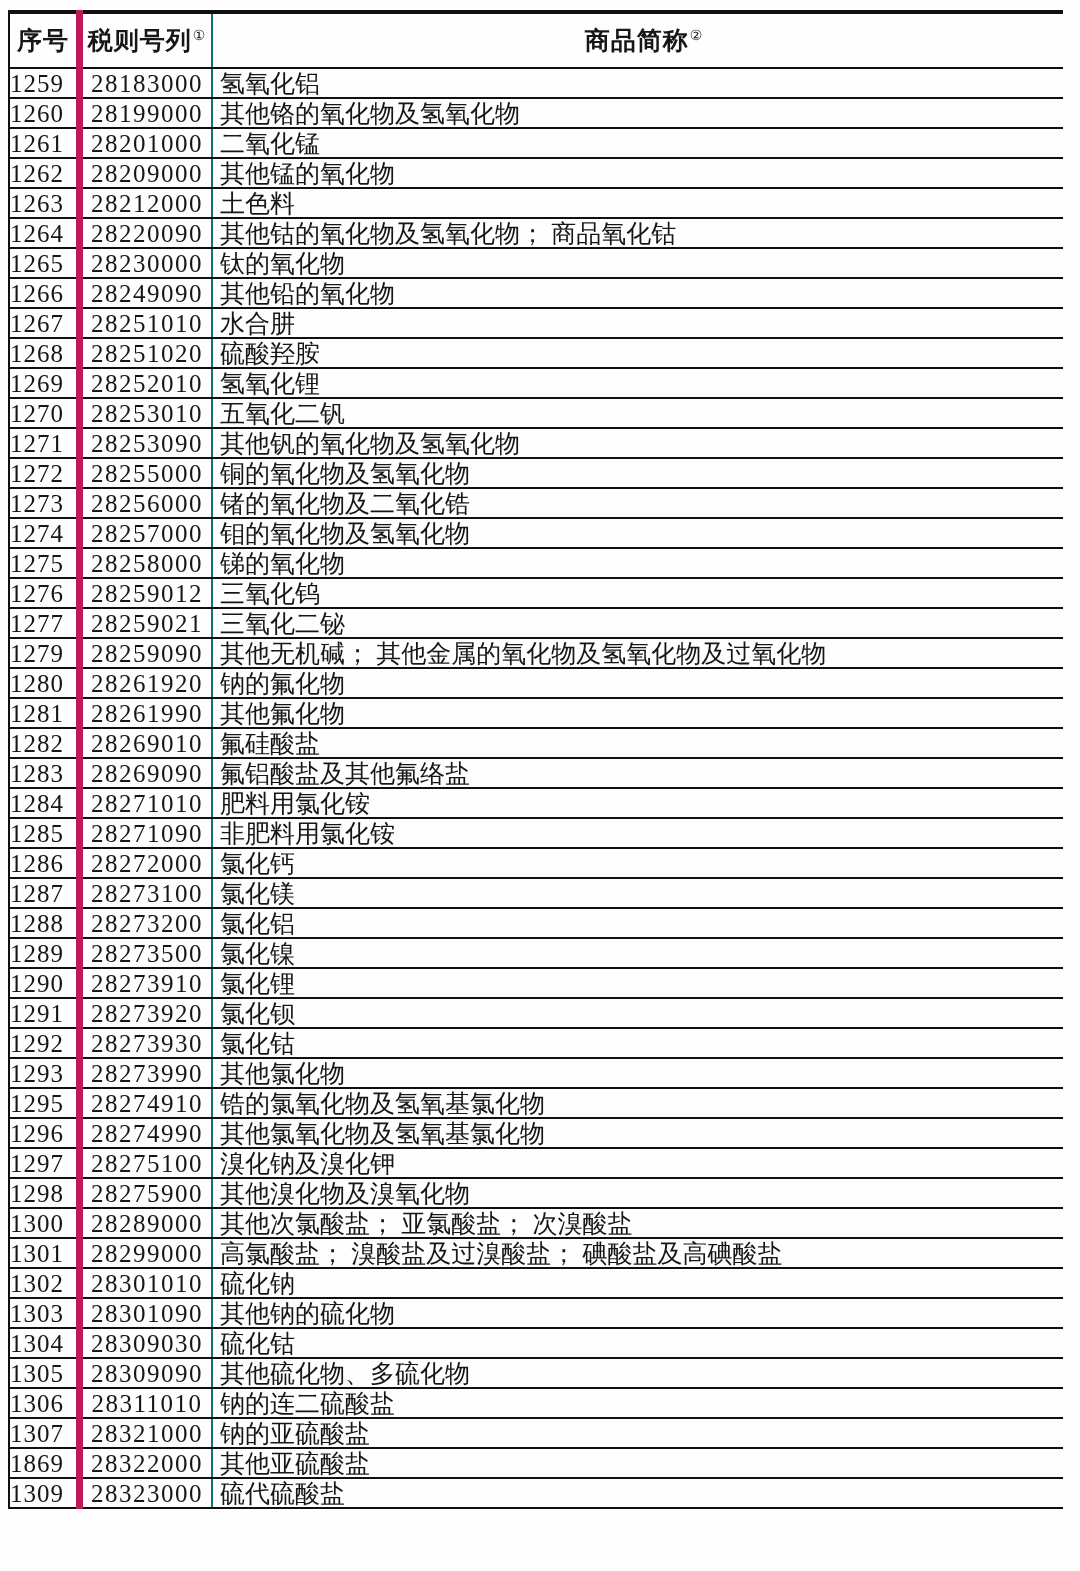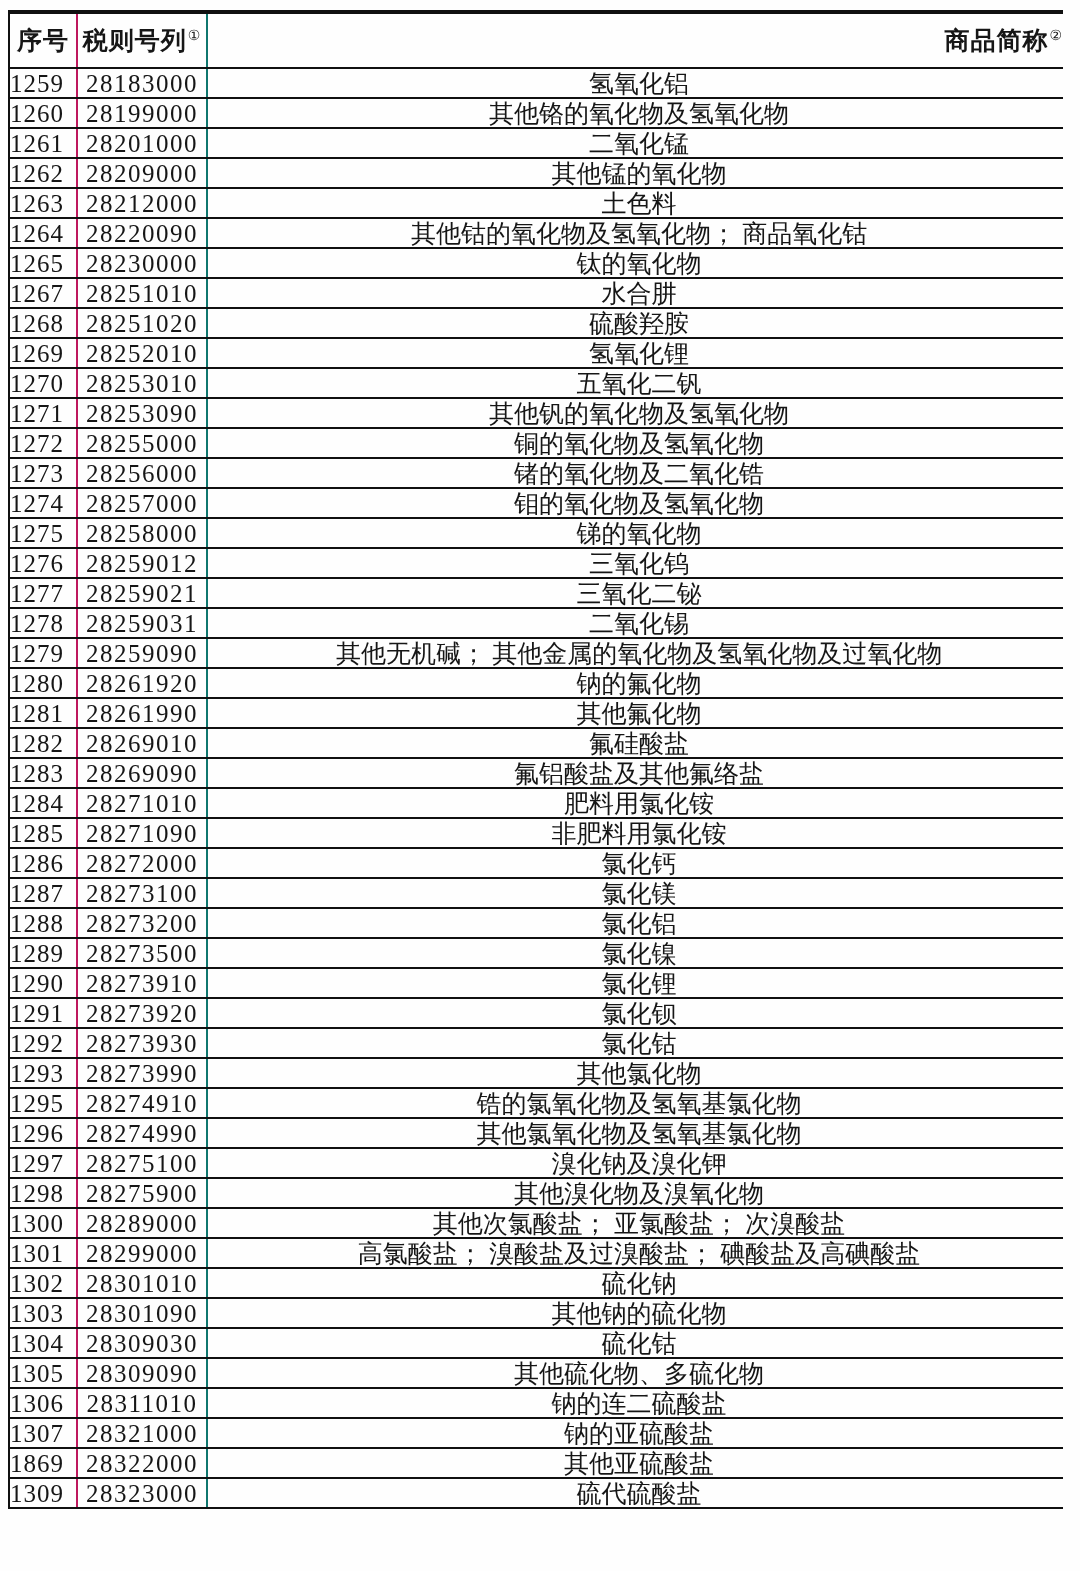--- a/index.html
+++ b/index.html
@@ -25,31 +25,31 @@
     table-layout: fixed;
     border-top: 4px solid #101010;
     border-left: 2px solid #101010;
   }
   th, td {
     border-bottom: 2px solid #101010;
     padding: 0;
     overflow: hidden;
     white-space: nowrap;
   }
-  .c1 { width: 66px;  border-right: 2px solid #be185d; }
+  .c1 { width: 66px;  border-right: 7px solid #be185d; }
   .c2 { width: 128px; border-right: 2px solid #0f766e; text-align: center; }
-  .c3 { text-align: center; padding-left: 7px; }
+  .c3 { text-align: left; padding-left: 7px; }
   thead th {
     height: 53px;
     font-size: 25px;
     font-weight: 600;
     vertical-align: middle;
     letter-spacing: 1px;
   }
-  thead th.c3 { text-align: right; padding-left: 12px; }
+  thead th.c3 { text-align: center; padding-left: 12px; }
   sup.fn {
     font-size: 14px;
     font-weight: 400;
     vertical-align: super;
     line-height: 0;
     margin-left: 1px;
   }
   tbody td {
     height: 27px;
     vertical-align: bottom;
@@ -102,20 +102,25 @@
           <td class="c1">1264</td>
           <td class="c2">28220090</td>
           <td class="c3">其他钴的氧化物及氢氧化物； 商品氧化钴</td>
         </tr>
         <tr>
           <td class="c1">1265</td>
           <td class="c2">28230000</td>
           <td class="c3">钛的氧化物</td>
         </tr>
         <tr>
+          <td class="c1">1266</td>
+          <td class="c2">28249090</td>
+          <td class="c3">其他铅的氧化物</td>
+        </tr>
+        <tr>
           <td class="c1">1267</td>
           <td class="c2">28251010</td>
           <td class="c3">水合肼</td>
         </tr>
         <tr>
           <td class="c1">1268</td>
           <td class="c2">28251020</td>
           <td class="c3">硫酸羟胺</td>
         </tr>
         <tr>
@@ -155,25 +160,20 @@
         </tr>
         <tr>
           <td class="c1">1276</td>
           <td class="c2">28259012</td>
           <td class="c3">三氧化钨</td>
         </tr>
         <tr>
           <td class="c1">1277</td>
           <td class="c2">28259021</td>
           <td class="c3">三氧化二铋</td>
-        </tr>
-        <tr>
-          <td class="c1">1278</td>
-          <td class="c2">28259031</td>
-          <td class="c3">二氧化锡</td>
         </tr>
         <tr>
           <td class="c1">1279</td>
           <td class="c2">28259090</td>
           <td class="c3">其他无机碱； 其他金属的氧化物及氢氧化物及过氧化物</td>
         </tr>
         <tr>
           <td class="c1">1280</td>
           <td class="c2">28261920</td>
           <td class="c3">钠的氟化物</td>

